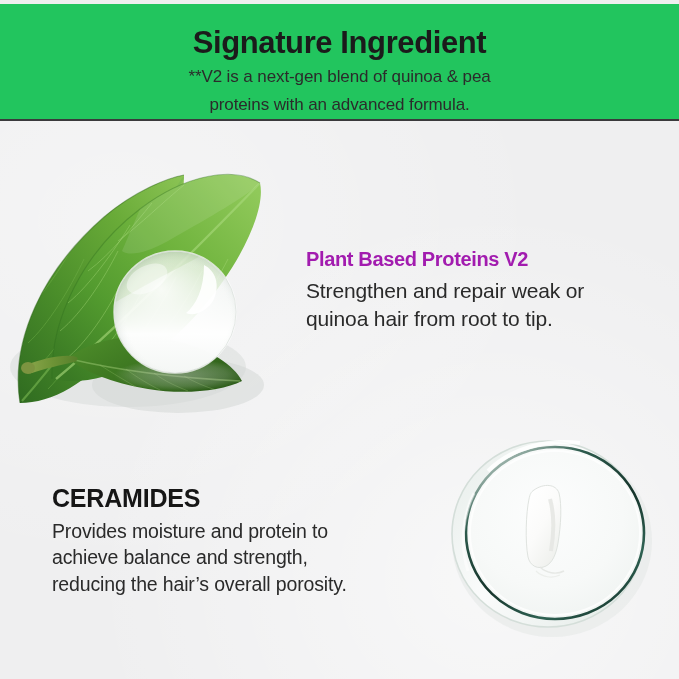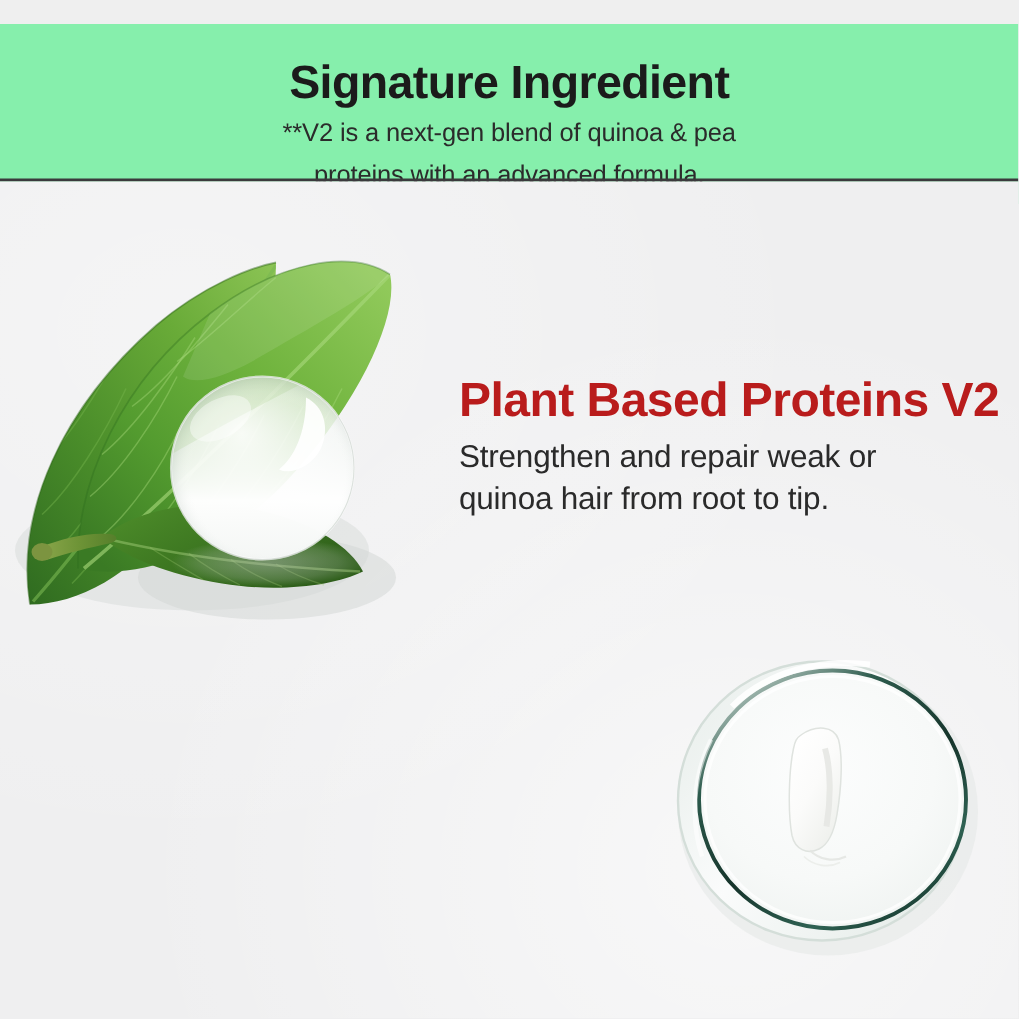--- a/index.html
+++ b/index.html
@@ -20,24 +20,24 @@
     width: 679px;
     height: 679px;
     background: #efefef;
     overflow: hidden;
   }
 
   
   .header {
     position: absolute;
     left: 0;
-    top: 16px;
+    top: 4px;
     width: 679px;
     height: 120px;
-    background: #86efac;
+    background: #22c55e;
     text-align: center;
   }
   .header-title {
     margin: 0;
     padding-top: 20px;
     font-size: 31px;
     font-weight: bold;
     letter-spacing: -0.4px;
     color: #1b1b1b;
     line-height: 1.2;
@@ -91,23 +91,23 @@
 
   .block1-text {
     position: absolute;
     left: 306px;
     top: 127px;           
     width: 365px;
     z-index: 3;
   }
   .ing-title {
     margin: 0;
-    font-size: 32px;
+    font-size: 20px;
     font-weight: bold;
-    color: #b91c1c;
+    color: #a21caf;
     line-height: 1.18;
     letter-spacing: -0.35px;
   }
   .ing-body {
     margin: 0;
     padding-top: 5px;
     font-size: 21px;
     font-weight: 400;
     color: #2a2a2a;
     line-height: 1.36;
@@ -350,15 +350,21 @@
                    C126,134 122,142 116,145 C108,149 100,145 98,136
                    C95,120 96,92 99,78 C100,73 101,71 104,69 Z" fill="none" stroke="#dfe3df" stroke-width="1"></path>
           <path d="M120,78 C124,92 124,112 121,130" fill="none" stroke="#e6e7e3" stroke-width="4" opacity="0.9"></path>
 
           <path d="M110,146 C116,152 126,154 134,150" fill="none" stroke="#e3e6e2" stroke-width="1.4" opacity="0.9"></path>
           <path d="M106,150 C112,156 122,158 130,154" fill="none" stroke="#e8ebe7" stroke-width="1.1" opacity="0.8"></path>
         </g>
       </svg>
     </div>
 
+    <div class="block2-text">
+      <h2 class="cer-title">CERAMIDES</h2>
+      <p class="cer-body">Provides moisture and protein to</p>
+      <p class="cer-body" style="padding-top:0">achieve balance and strength,</p>
+      <p class="cer-body" style="padding-top:0">reducing the hair’s overall porosity.</p>
+    </div>
 
   </div>
 </div>
 
 </body></html>

